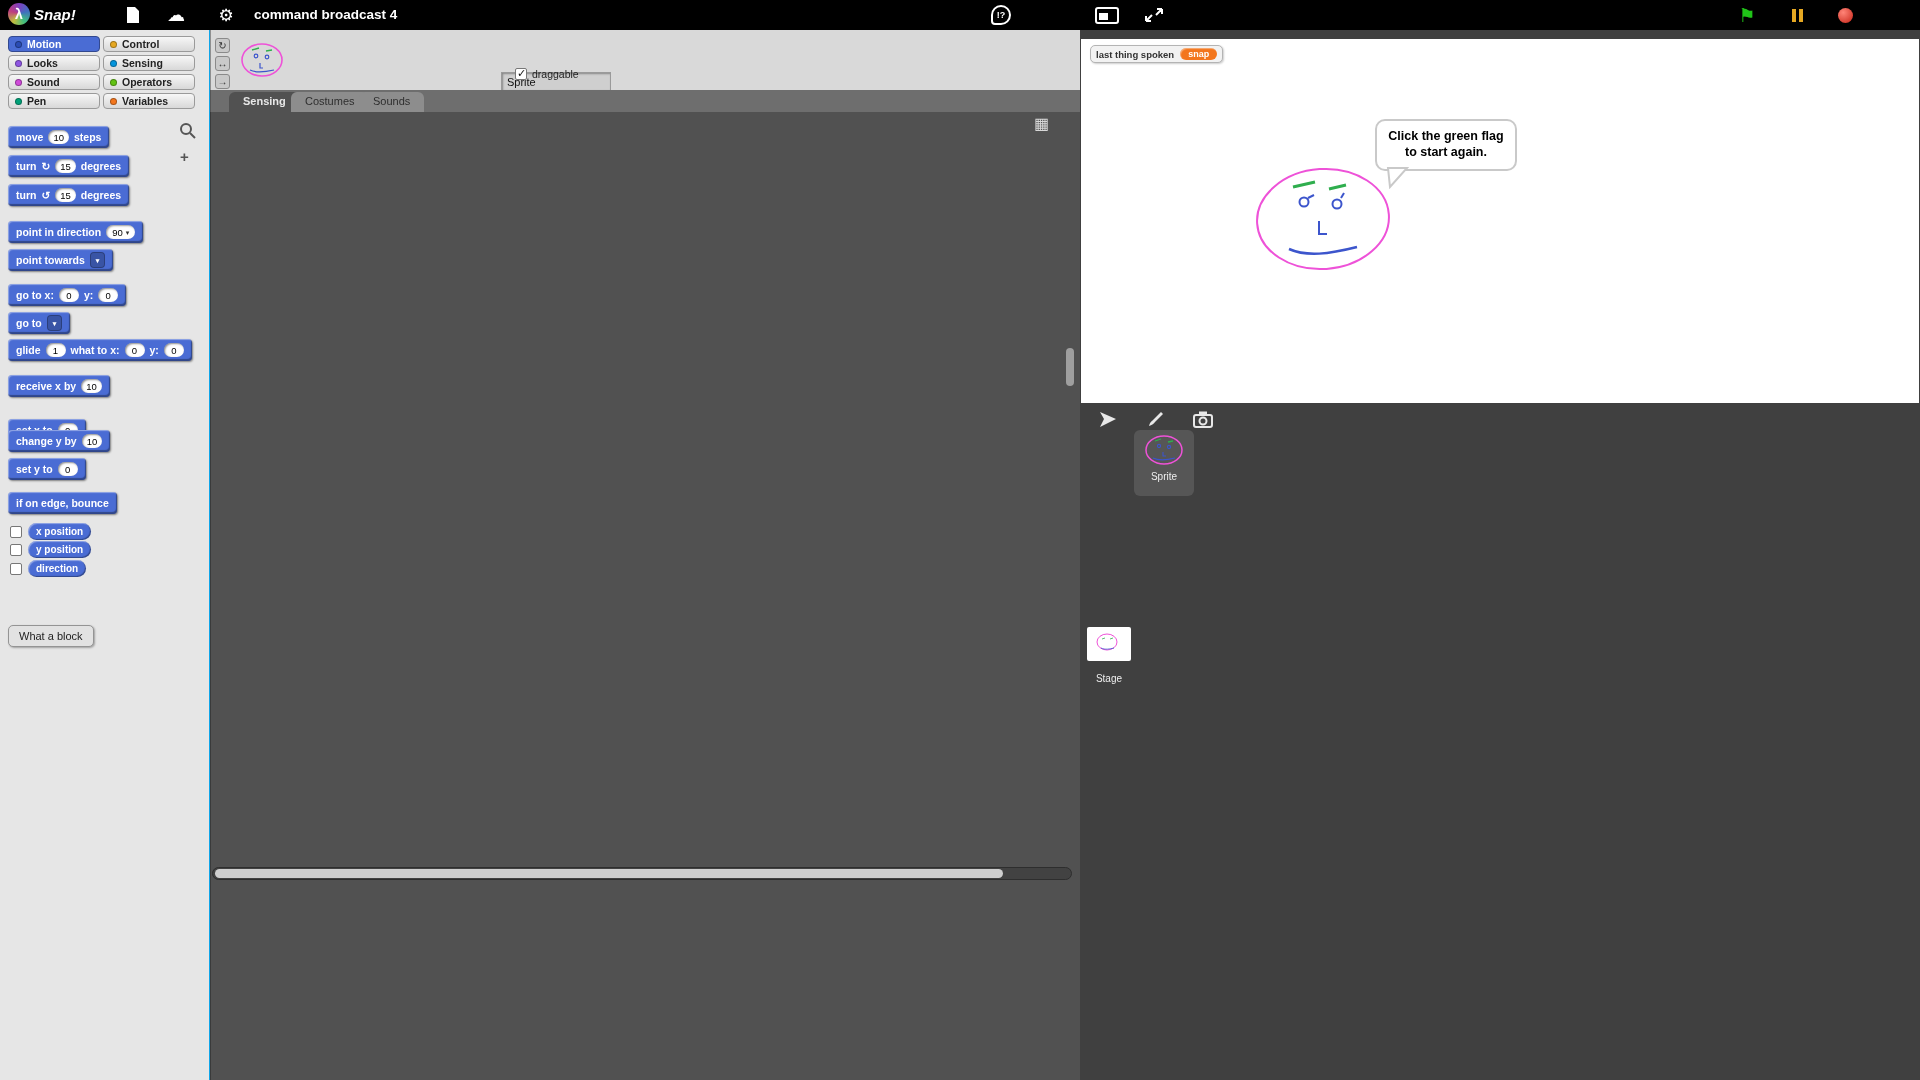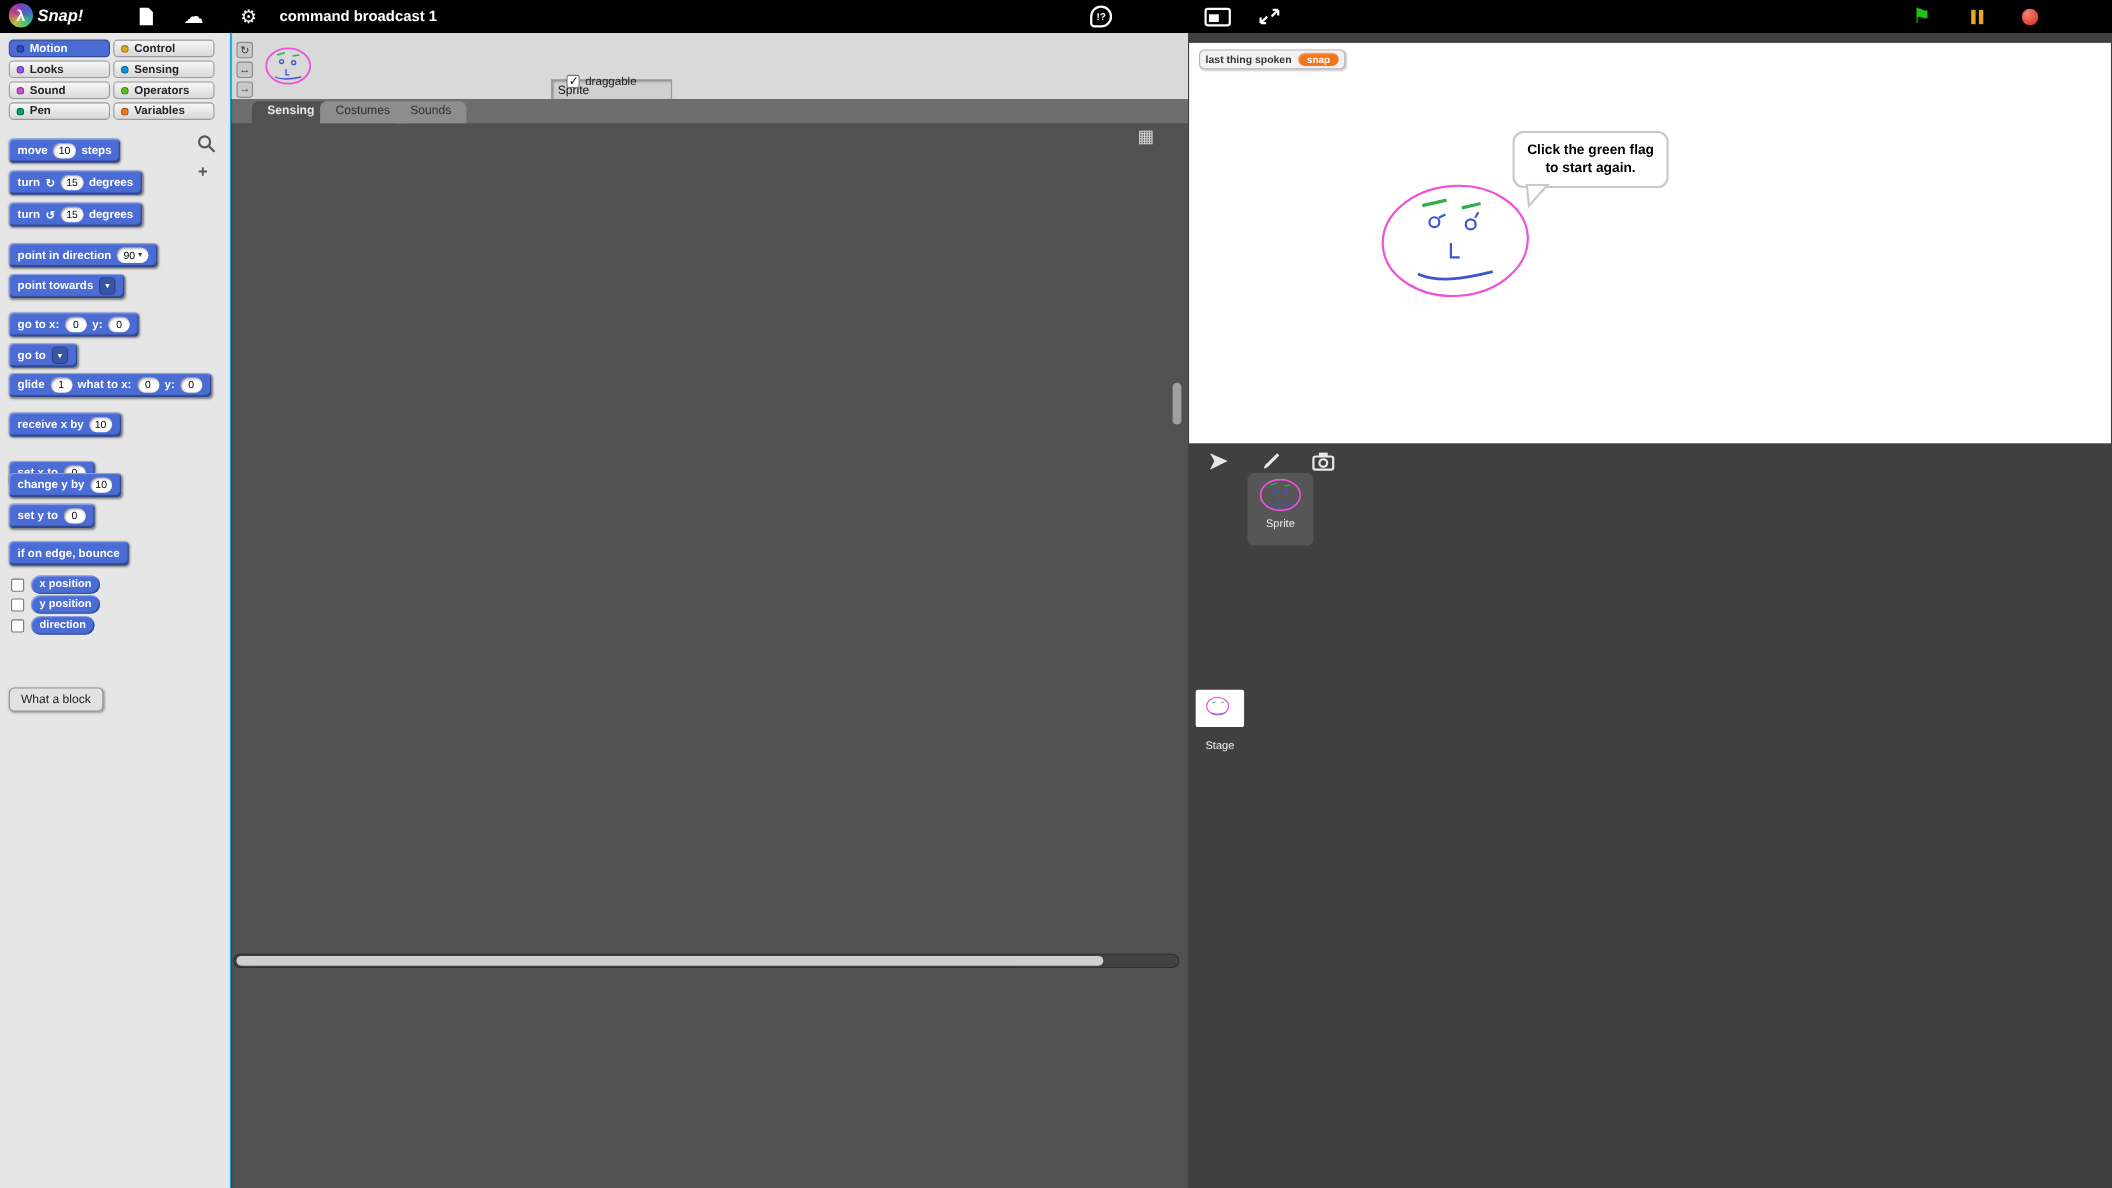--- a/index.html
+++ b/index.html
@@ -110,21 +110,21 @@
     <svg width="16" height="18" viewBox="0 0 16 18">
         <path d="M2 1 h8 l4 4 v12 h-12 z" fill="#fff"></path>
       </svg>
   </div>
   <div class="tbtn" style="left:163px;width:26px">
     <span class="glyph" style="font-size:18px">☁</span>
   </div>
   <div class="tbtn" style="left:213px;width:26px">
     <span class="glyph" style="font-size:17px">⚙</span>
   </div>
-  <div class="title">command broadcast 1</div>
+  <div class="title">command broadcast 4</div>
   <div class="tbtn" style="left:988px;width:26px">
     <span class="alertcircle">!?</span>
   </div>
   <div class="tbtn" style="left:1092px;width:30px">
     <span class="presenticon">
         <i></i>
       </span>
   </div>
   <div class="tbtn" style="left:1140px;width:28px">
     <svg width="22" height="18" viewBox="0 0 22 18">

